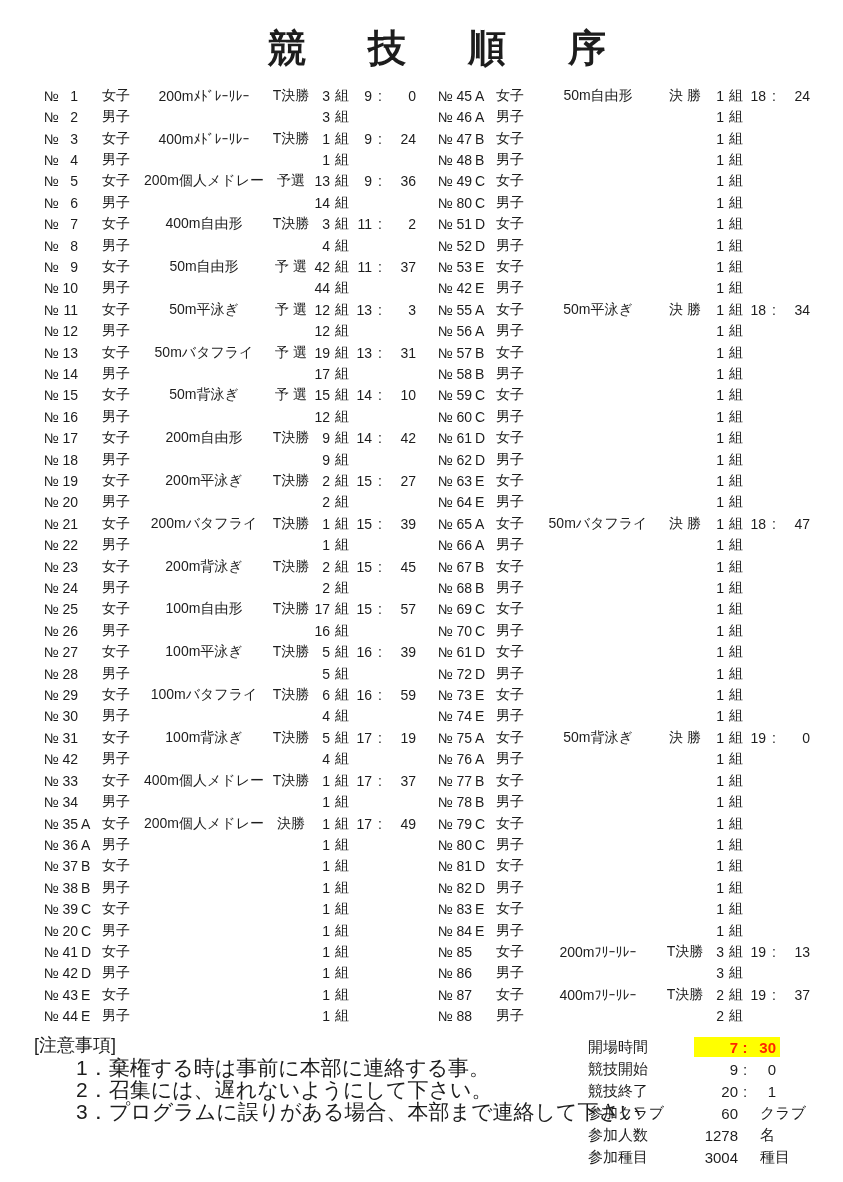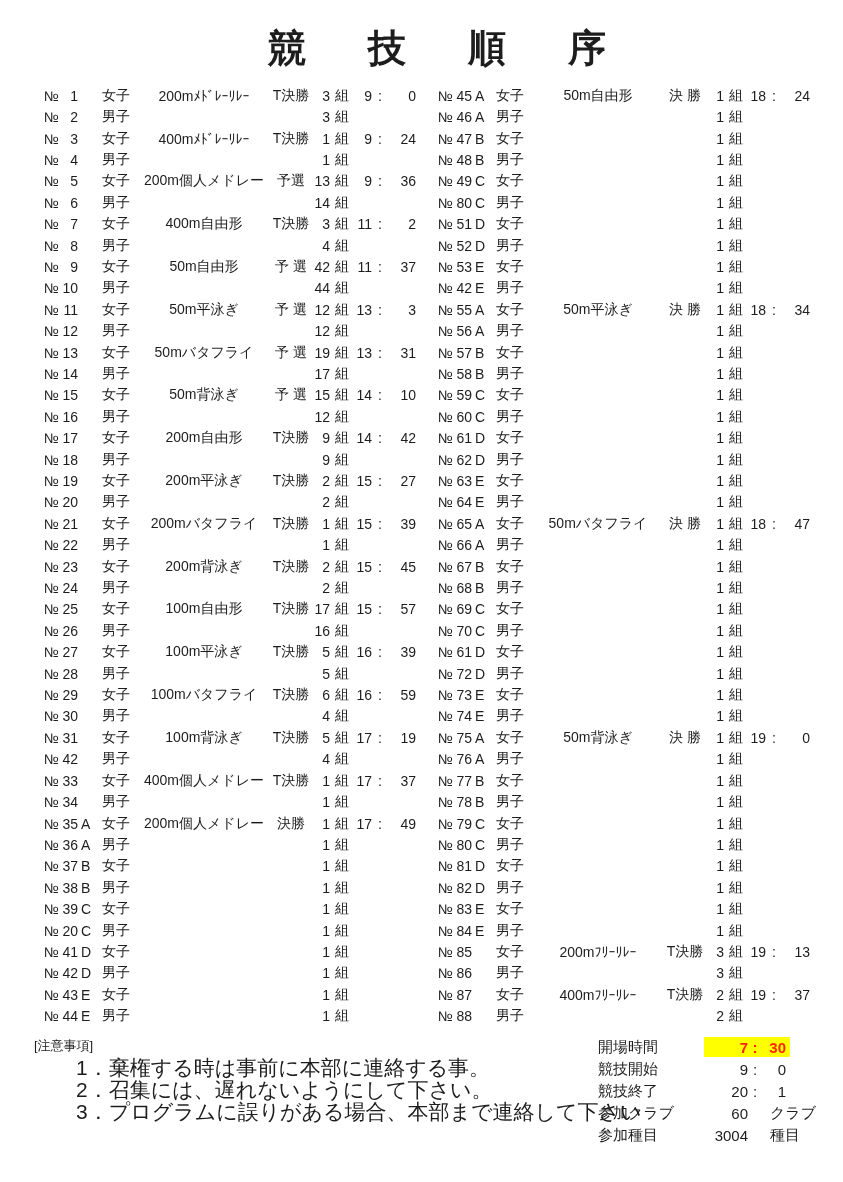--- a/index.html
+++ b/index.html
@@ -25,26 +25,26 @@
   .c-gender { width:38px; }
   .c-event  { width:128px; text-align:center; }
   .c-round  { width:46px; text-align:center; white-space:pre; }
   .c-groups { width:16px; text-align:right; }
   .c-kumi   { width:24px; padding-left:5px; box-sizing:border-box; }
   .c-hour   { width:18px; text-align:right; }
   .c-colon  { width:16px; text-align:center; }
   .c-min    { width:28px; text-align:right; }
 
   .notes { position:absolute; left:34px; top:1034px; }
-  .notes-header { font-size:13px; line-height:23px; }
+  .notes-header { font-size:18px; line-height:23px; }
   .note-item { font-size:21px; line-height:22px; padding-left:42px; }
 
   .summary { position:absolute; left:588px; top:1036px; }
   .sum-row { display:flex; align-items:center; height:22px; font-size:15px; }
-  .s-label { width:106px;margin-left:10px; }
+  .s-label { width:106px; }
   .s-box   { display:flex; align-items:center; padding:0 4px; height:20px; }
   .s-v1    { width:40px; text-align:right; }
   .s-sep   { width:14px; text-align:center; }
   .s-min   { width:24px; text-align:right; }
   .s-unit  { padding-left:8px; white-space:pre; }
   .highlight { background:#ffff00; color:#ff2600; font-weight:bold; }
 </style>
 </head>
 <body>
 
@@ -1236,20 +1236,28 @@
 
   <div class="sum-row">
     <span class="s-label">参加クラブ</span>
     <span class="s-box">
       <span class="s-v1">60</span>
       <span class="s-sep"></span>
       <span class="s-v2 s-unit">クラブ</span>
     </span>
   </div>
 
+  <div class="sum-row">
+    <span class="s-label">参加人数</span>
+    <span class="s-box">
+      <span class="s-v1">1278</span>
+      <span class="s-sep"></span>
+      <span class="s-v2 s-unit">名</span>
+    </span>
+  </div>
 
   <div class="sum-row">
     <span class="s-label">参加種目</span>
     <span class="s-box">
       <span class="s-v1">3004</span>
       <span class="s-sep"></span>
       <span class="s-v2 s-unit">種目</span>
     </span>
   </div>
 </div>

